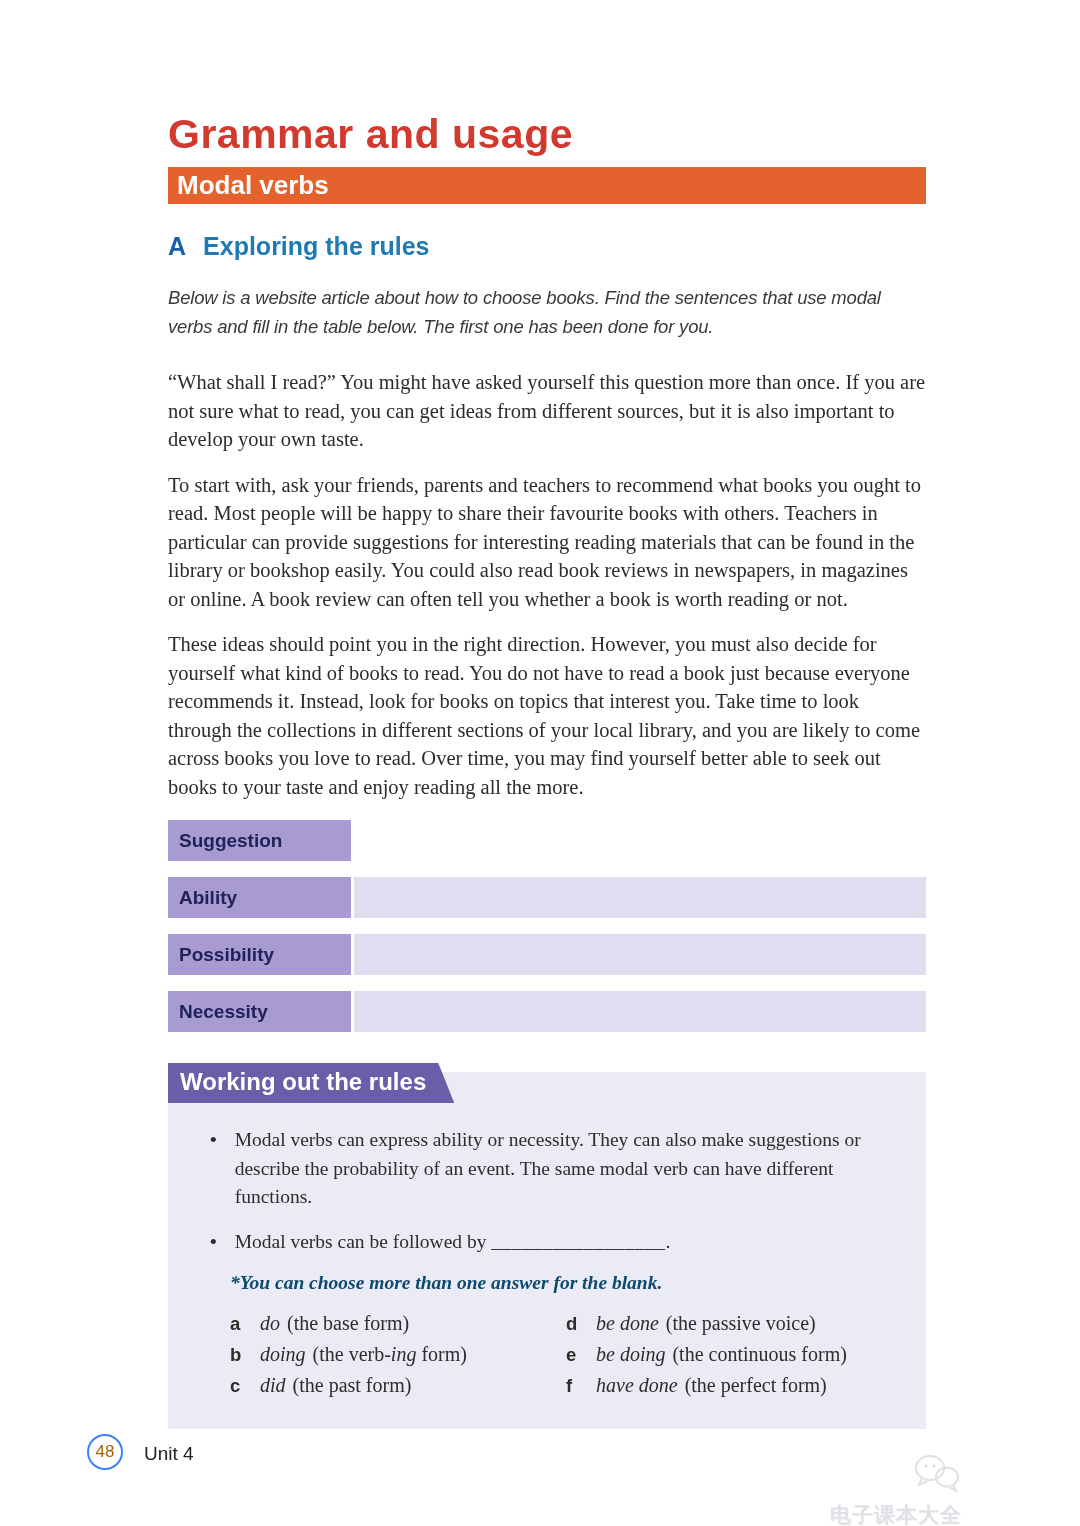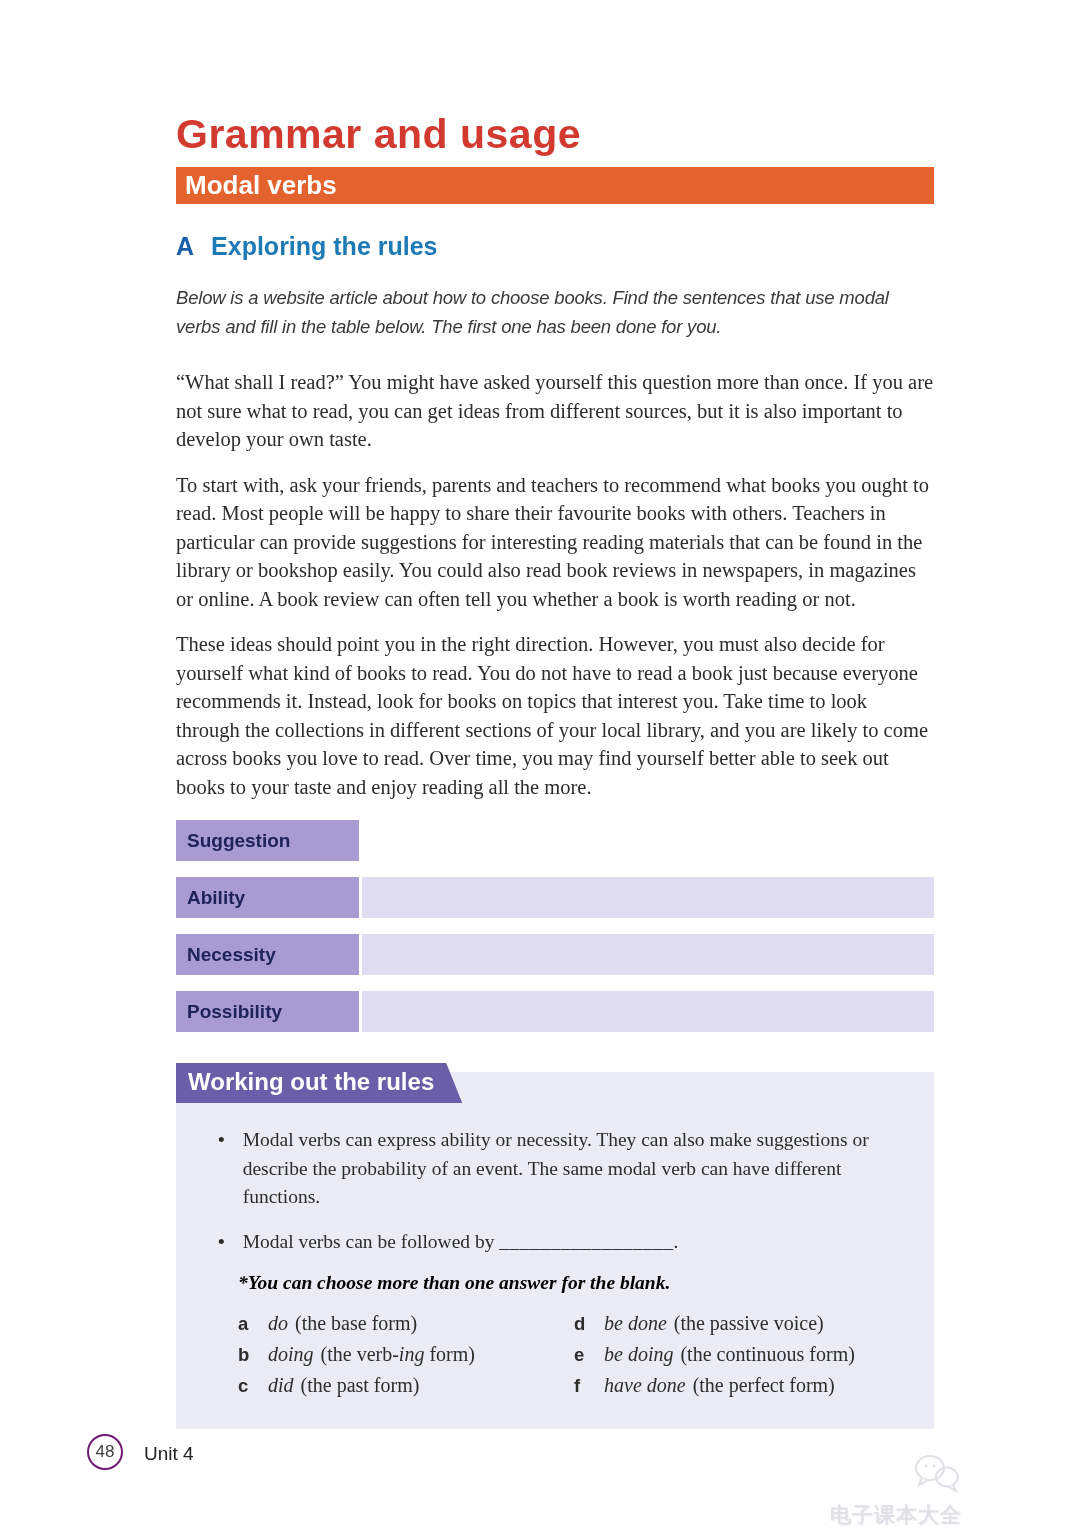--- a/index.html
+++ b/index.html
@@ -5,21 +5,21 @@
   * { box-sizing: border-box; }
   html,body { margin:0; padding:0; }
   .page {
     position: relative;
     width: 1080px; height: 1526px;
     background: #ffffff;
     font-family: "Liberation Sans", sans-serif;
     color: #2d2d2d;
     overflow: hidden;
   }
-  .content { position: absolute; left: 176px; top: 112px; width: 758px; }
+  .content { position: absolute; left: 168px; top: 112px; width: 758px; }
 
   .title {
     margin: 0; font-size: 41px; line-height: 44px; font-weight: bold;
     color: #d23a30; letter-spacing: 0.5px;
   }
   .orange-banner {
     margin-top: 11px; height: 37px; background: #e4622d;
     display: flex; align-items: center; padding-left: 9px;
   }
   .orange-banner span { color: #ffffff; font-size: 26px; font-weight: bold; }
@@ -60,41 +60,41 @@
   .bullets { padding: 14px 36px 0 42px; }
   .bullet { display: flex; gap: 18px; margin-bottom: 16px; }
   .dot { font-size: 19px; line-height: 28px; color: #2c2c2c; }
   .btext {
     font-family: "Liberation Serif", serif; font-size: 19.5px;
     line-height: 28.5px; color: #2c2c2c;
   }
   .blank { letter-spacing: 0.5px; }
   .star-note {
     margin: 2px 0 0 62px; font-family: "Liberation Serif", serif;
-    font-style: italic; font-weight: bold; font-size: 19.5px; color: #000000;
+    font-style: italic; font-weight: bold; font-size: 19.5px; color: #0c4a6e;
   }
   .options { margin: 18px 0 0 62px; display: flex; }
   .opt-col:first-child { width: 336px; }
   .opt { display: flex; align-items: baseline; margin-bottom: 8px; }
   .opt-letter { font-size: 18.5px; font-weight: bold; width: 30px; color: #2c2c2c; }
   .opt-term { font-family: "Liberation Serif", serif; font-style: italic; font-size: 20px; }
   .opt-desc { font-family: "Liberation Serif", serif; font-size: 20px; margin-left: 7px; white-space: pre; }
   .opt-desc i { font-style: italic; }
   .gnotes {
     margin-top: 10px; text-align: right; padding-right: 30px;
     color: #4f58a7; font-size: 18.5px;
   }
   .gnotes .pointer { font-size: 19px; margin-right: 8px; }
   .gnotes .arrow { margin: 0 6px; }
 
   .page-circle {
     position: absolute; left: 87px; top: 1434px; width: 36px; height: 36px;
-    border: 2px solid #701a75; border-radius: 50%;
+    border: 2px solid #3b82f6; border-radius: 50%;
     display: flex; align-items: center; justify-content: center;
-    font-size: 17px; color: #404040; background: #ffffff;
+    font-size: 17px; color: #a16207; background: #ffffff;
   }
   .unit { position: absolute; left: 144px; top: 1443px; font-size: 19px; color: #222222; }
 
   .watermark {
     position: absolute; left: 830px; top: 1452px;
     display: flex; align-items: flex-end; gap: 7px;
     color: #e0e0e6; font-size: 21px; font-weight: bold; letter-spacing: 1px;
     text-shadow: 1px 1px 0 #f6f6f8;
     flex-direction: column;
   }
@@ -124,25 +124,25 @@
 
     <div class="gtable">
       <div class="trow">
         <div class="tlabel">Suggestion</div>
       </div>
       <div class="trow">
         <div class="tlabel">Ability</div>
         <div class="tvalue"></div>
       </div>
       <div class="trow">
+        <div class="tlabel">Possibility</div>
+        <div class="tvalue"></div>
+      </div>
+      <div class="trow">
         <div class="tlabel">Necessity</div>
-        <div class="tvalue"></div>
-      </div>
-      <div class="trow">
-        <div class="tlabel">Possibility</div>
         <div class="tvalue"></div>
       </div>
     </div>
 
     <div class="rules-box">
       <div class="rules-banner">Working out the rules</div>
 
       <div class="bullets">
         <div class="bullet">
           <span class="dot">•</span>

